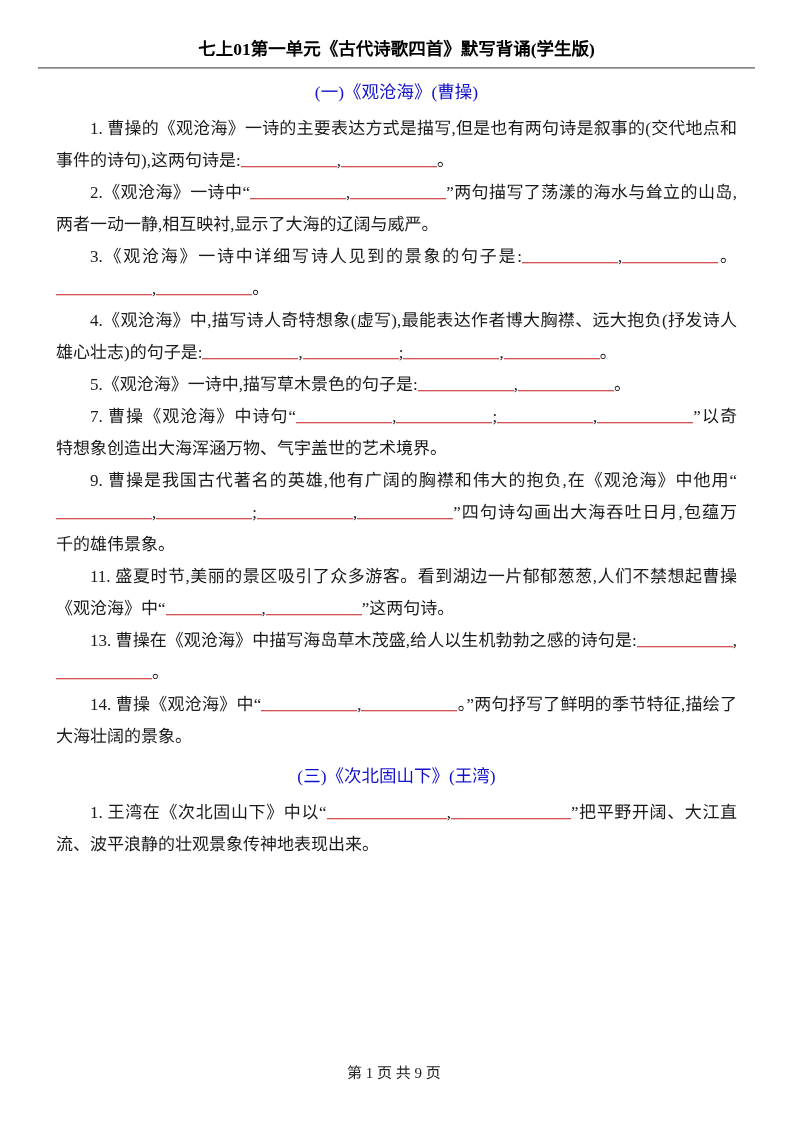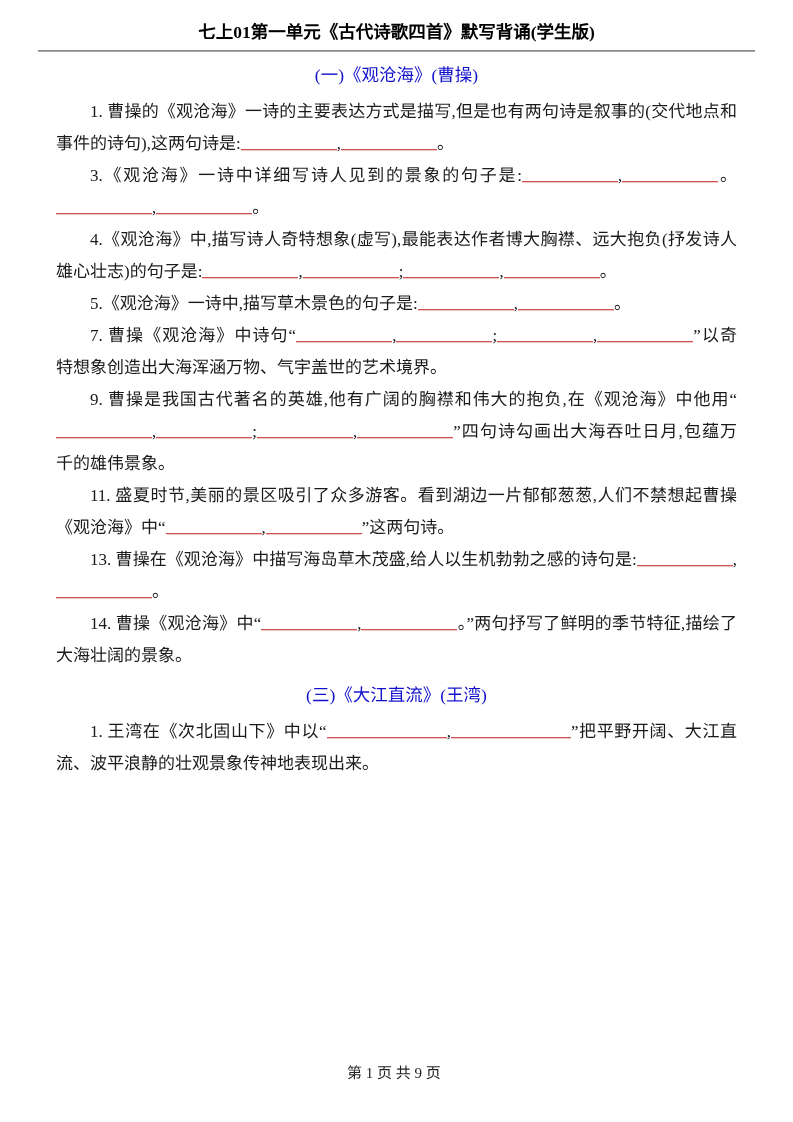--- a/index.html
+++ b/index.html
@@ -9,21 +9,21 @@
   .page {
     position: relative;
     width: 793px;
     height: 1122px;
     margin: 0 auto;
     background: #ffffff;
     overflow: hidden;
   }
 
   .doc-title {
-    margin: 20px 40px 6px;
+    margin: 37px 40px 6px;
     text-align: center;
     font-weight: bold;
     font-size: 17.5px;
     line-height: 24px;
     color: #000;
   }
 
   .title-rule {
     height: 2px;
     border: none;
@@ -78,31 +78,32 @@
   <div class="doc-title">七上01第一单元《古代诗歌四首》默写背诵(学生版)</div>
 
   <div class="title-rule"></div>
 
   <div class="content">
 
     <div class="section-heading">(一)《观沧海》(曹操)</div>
 
     <div>
         <p class="q">1. 曹操的《观沧海》一诗的主要表达方式是描写,但是也有两句诗是叙事的(交代地点和事件的诗句),这两句诗是:<span class="blank" style="width: 96px;"></span>,<span class="blank" style="width: 96px;"></span>。</p>
+        <p class="q">2.《观沧海》一诗中“<span class="blank" style="width: 96px;"></span>,<span class="blank" style="width: 96px;"></span>”两句描写了荡漾的海水与耸立的山岛,两者一动一静,相互映衬,显示了大海的辽阔与威严。</p>
         <p class="q">3.《观沧海》一诗中详细写诗人见到的景象的句子是:<span class="blank" style="width: 96px;"></span>,<span class="blank" style="width: 96px;"></span>。<span class="blank" style="width: 96px;"></span>,<span class="blank" style="width: 96px;"></span>。</p>
         <p class="q">4.《观沧海》中,描写诗人奇特想象(虚写),最能表达作者博大胸襟、远大抱负(抒发诗人雄心壮志)的句子是:<span class="blank" style="width: 96px;"></span>,<span class="blank" style="width: 96px;"></span>;<span class="blank" style="width: 96px;"></span>,<span class="blank" style="width: 96px;"></span>。</p>
         <p class="q">5.《观沧海》一诗中,描写草木景色的句子是:<span class="blank" style="width: 96px;"></span>,<span class="blank" style="width: 96px;"></span>。</p>
         <p class="q">7. 曹操《观沧海》中诗句“<span class="blank" style="width: 96px;"></span>,<span class="blank" style="width: 96px;"></span>;<span class="blank" style="width: 96px;"></span>,<span class="blank" style="width: 96px;"></span>”以奇特想象创造出大海浑涵万物、气宇盖世的艺术境界。</p>
         <p class="q">9. 曹操是我国古代著名的英雄,他有广阔的胸襟和伟大的抱负,在《观沧海》中他用“<span class="blank" style="width: 96px;"></span>,<span class="blank" style="width: 96px;"></span>;<span class="blank" style="width: 96px;"></span>,<span class="blank" style="width: 96px;"></span>”四句诗勾画出大海吞吐日月,包蕴万千的雄伟景象。</p>
         <p class="q">11. 盛夏时节,美丽的景区吸引了众多游客。看到湖边一片郁郁葱葱,人们不禁想起曹操《观沧海》中“<span class="blank" style="width: 96px;"></span>,<span class="blank" style="width: 96px;"></span>”这两句诗。</p>
         <p class="q">13. 曹操在《观沧海》中描写海岛草木茂盛,给人以生机勃勃之感的诗句是:<span class="blank" style="width: 96px;"></span>,<span class="blank" style="width: 96px;"></span>。</p>
         <p class="q">14. 曹操《观沧海》中“<span class="blank" style="width: 96px;"></span>,<span class="blank" style="width: 96px;"></span>。”两句抒写了鲜明的季节特征,描绘了大海壮阔的景象。</p>
       </div>
 
-    <div class="section-heading">(三)《大江直流》(王湾)</div>
+    <div class="section-heading">(三)《次北固山下》(王湾)</div>
 
     <div>
         <p class="q">1. 王湾在《次北固山下》中以“<span class="blank" style="width: 120px;"></span>,<span class="blank" style="width: 120px;"></span>”把平野开阔、大江直流、波平浪静的壮观景象传神地表现出来。</p>
       </div>
 
   </div>
 
   <div class="page-footer">第 1 页 共 9 页</div>
 
 </div>

